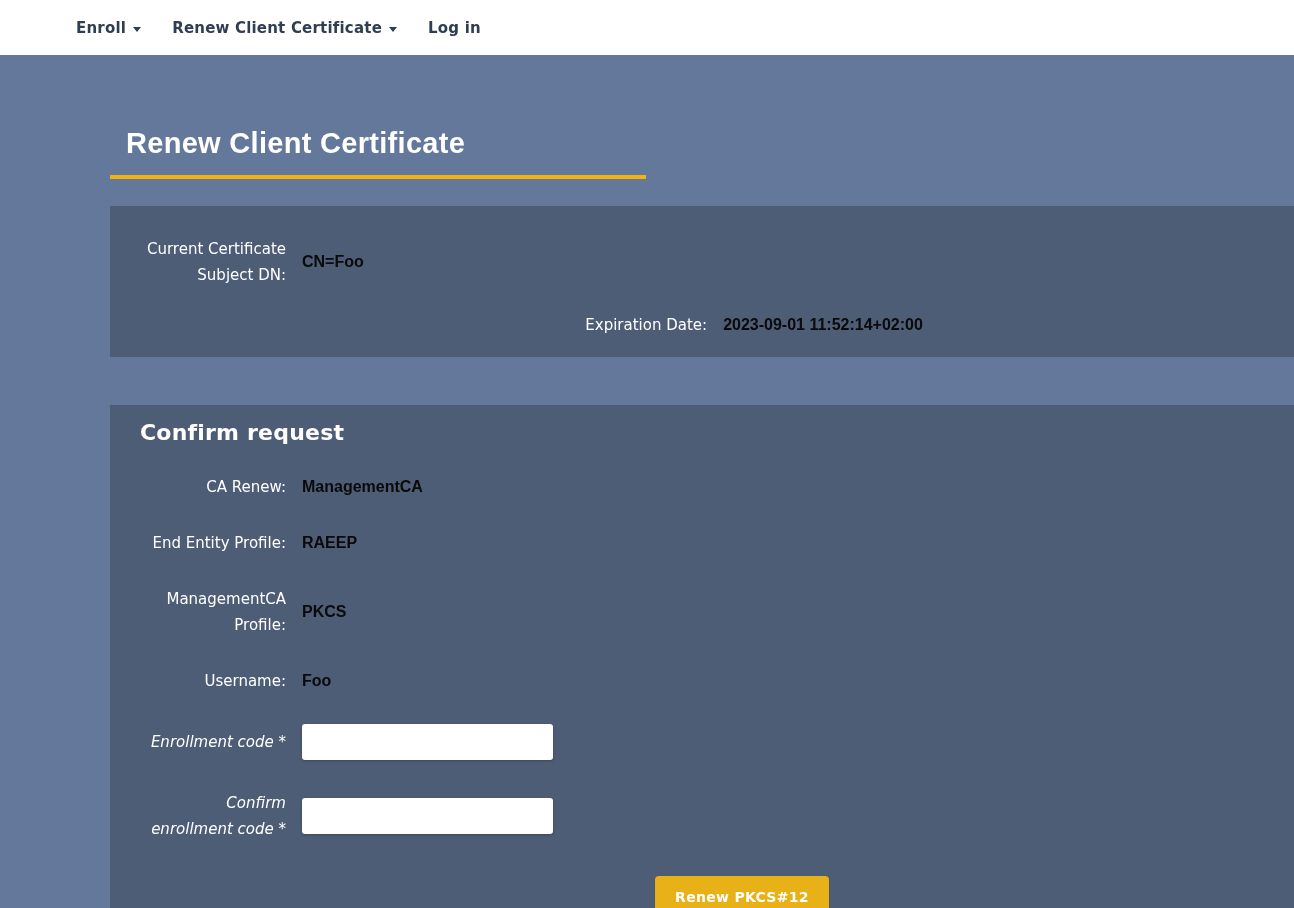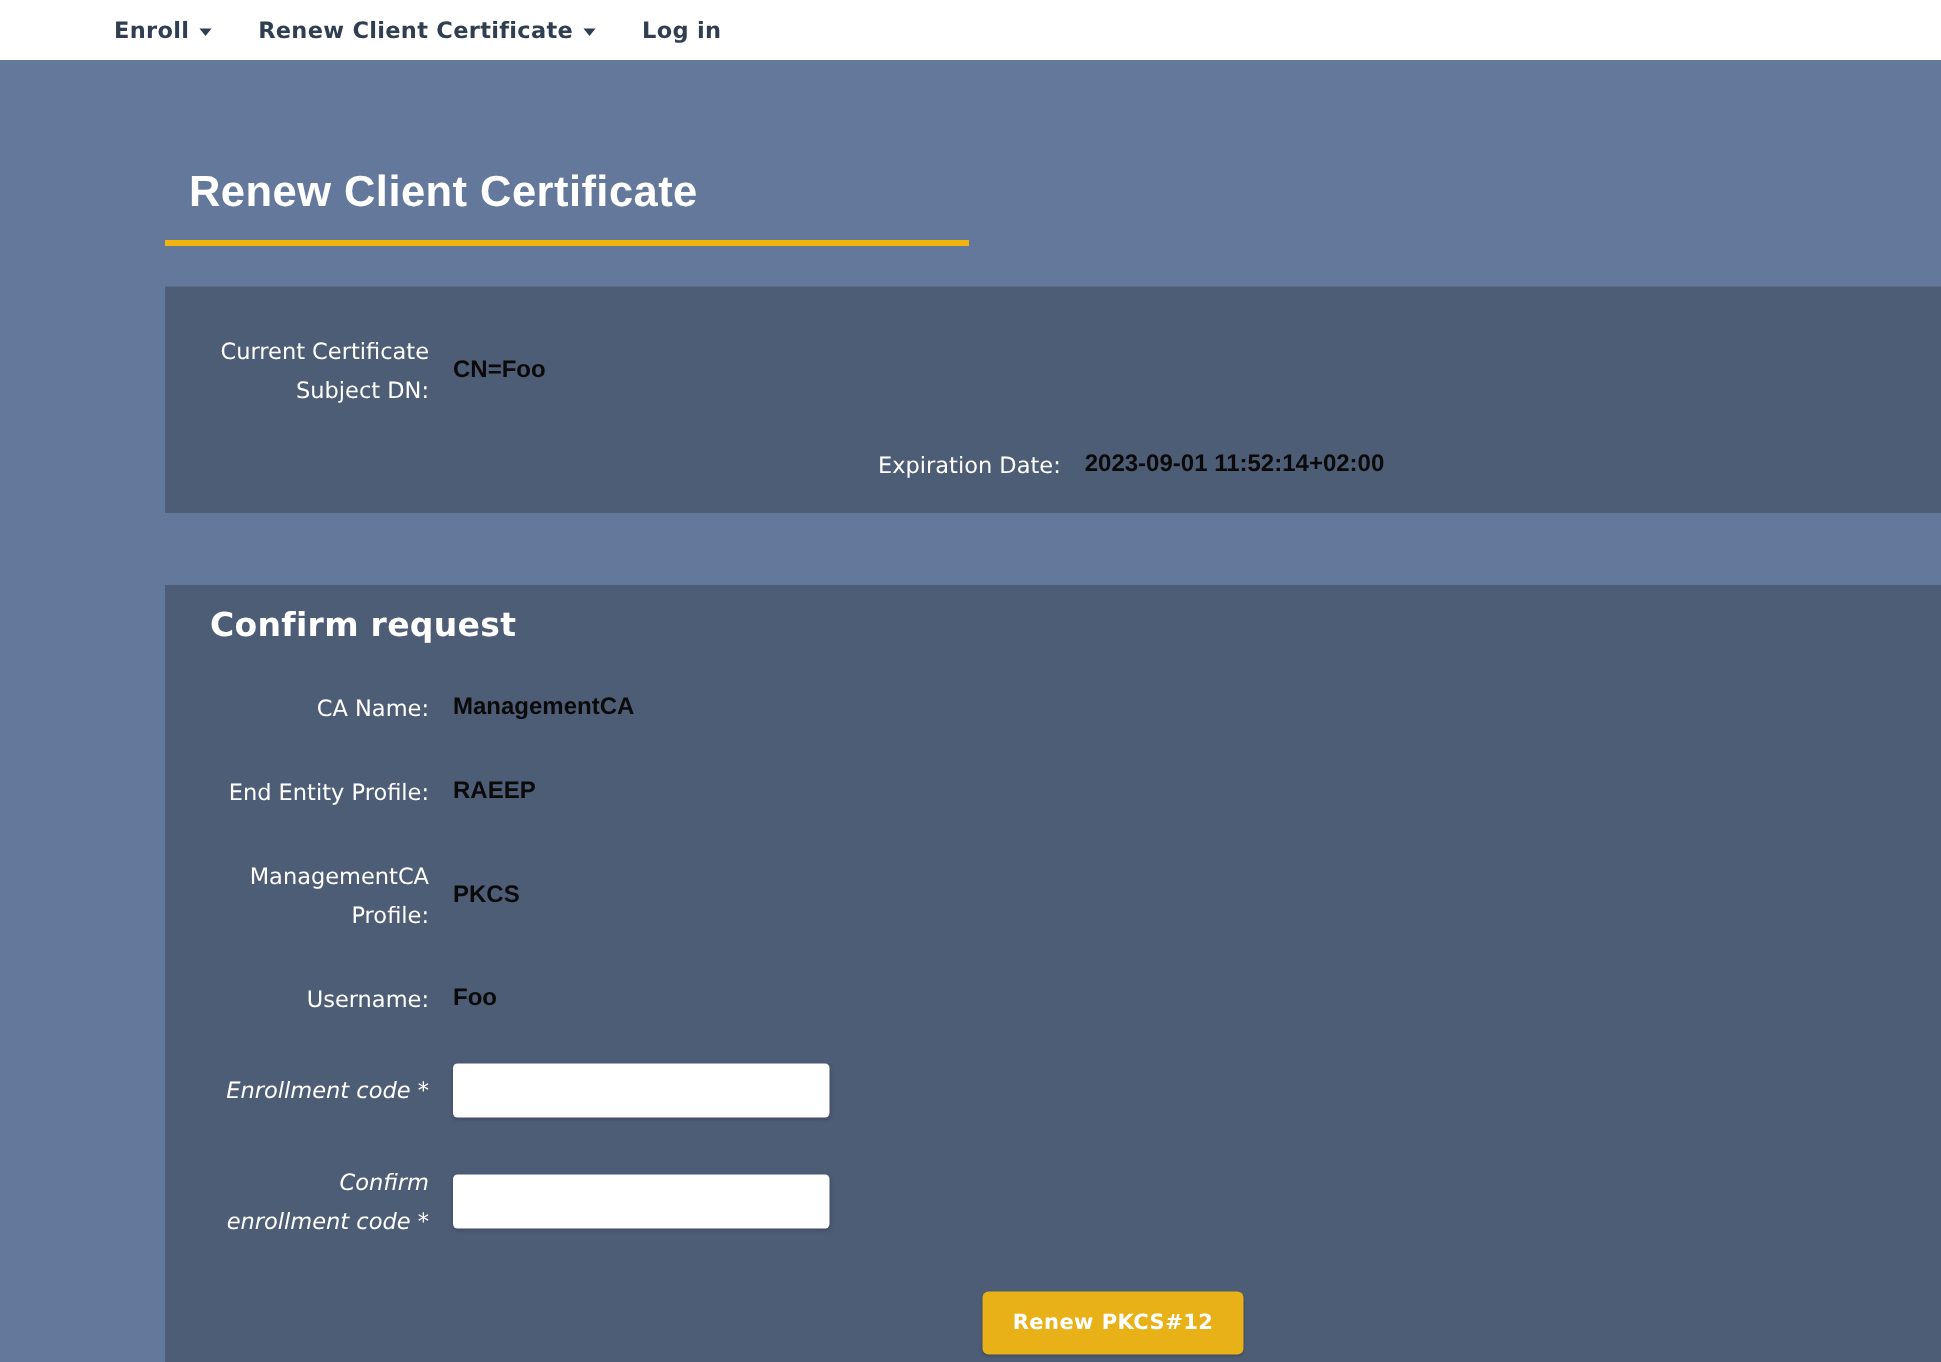--- a/index.html
+++ b/index.html
@@ -10,21 +10,21 @@
     --nav-text:#2F3E50;
     --label-text:#FFFFFF;
     --value-text:#0A0A0A;
   }
   *{margin:0;padding:0;box-sizing:border-box;}
   html,body{width:1294px;height:908px;overflow:hidden;}
   body{font-family:"DejaVu Sans", sans-serif;background:var(--bg);}
 
   
   .navbar{
-    height:40px;background:#ffffff;
+    height:55px;background:#ffffff;
     display:flex;align-items:center;gap:31px;
     padding-left:76px;
   }
   .nav-item{
     display:flex;align-items:center;gap:7px;
     font-size:15px;font-weight:bold;color:var(--nav-text);
     letter-spacing:.2px;text-decoration:none;cursor:pointer;
     white-space:nowrap;
   }
   .caret{
@@ -121,21 +121,21 @@
       <div class="row row-exp">
         <div class="label">Expiration Date:</div>
         <div class="value">2023-09-01 11:52:14+02:00</div>
       </div>
     </section>
 
     <section class="panel panel-confirm">
       <h2>Confirm request</h2>
 
       <div class="row info-row">
-        <div class="label">CA Name:</div>
+        <div class="label">CA Renew:</div>
         <div class="value">ManagementCA</div>
       </div>
       <div class="row info-row">
         <div class="label">End Entity Profile:</div>
         <div class="value">RAEEP</div>
       </div>
       <div class="row info-row">
         <div class="label">ManagementCA Profile:</div>
         <div class="value">PKCS</div>
       </div>

